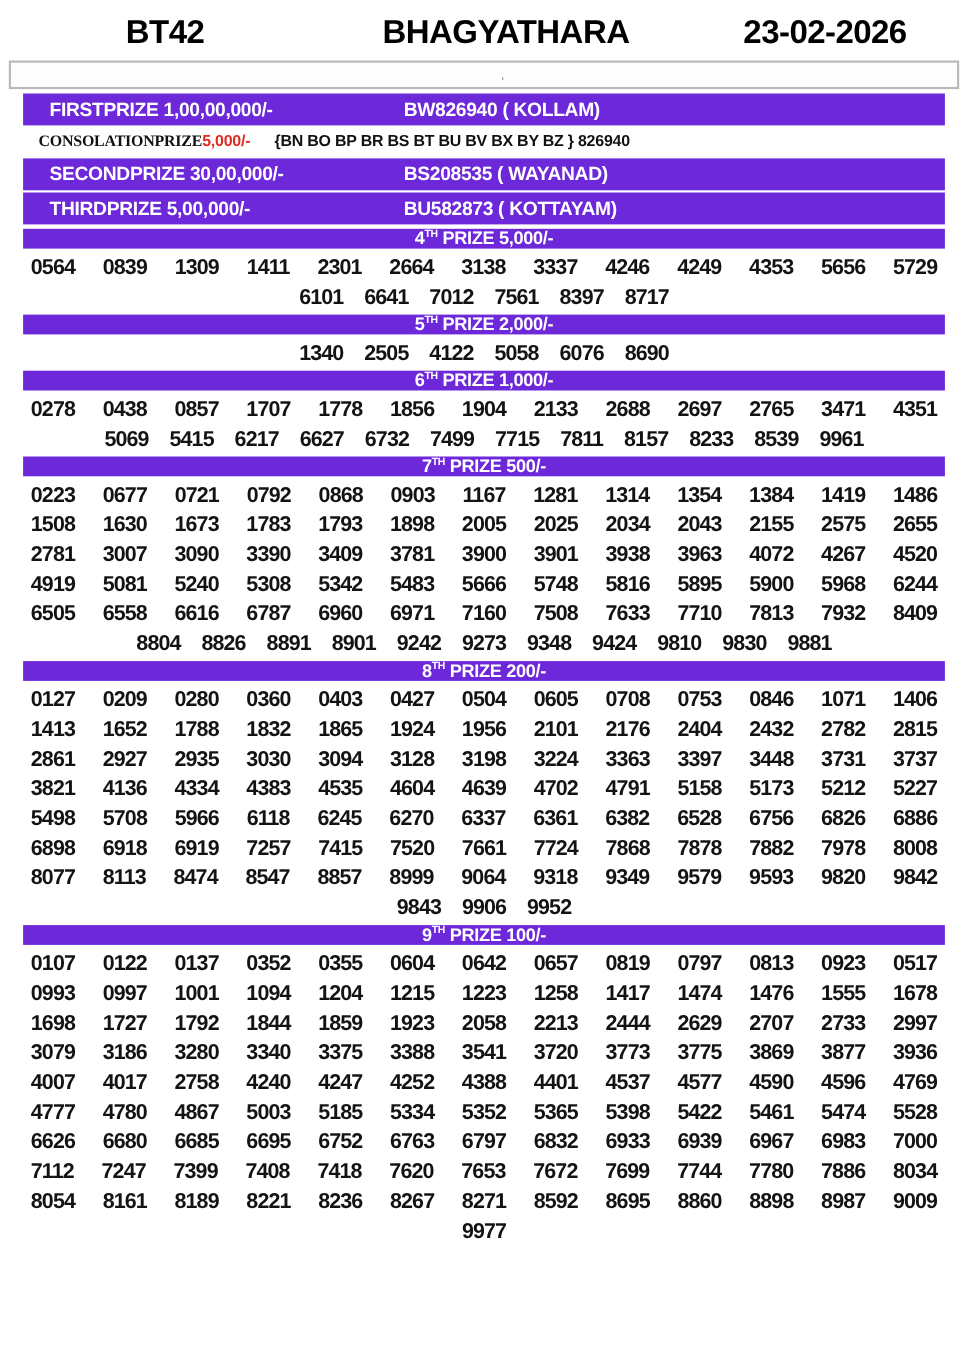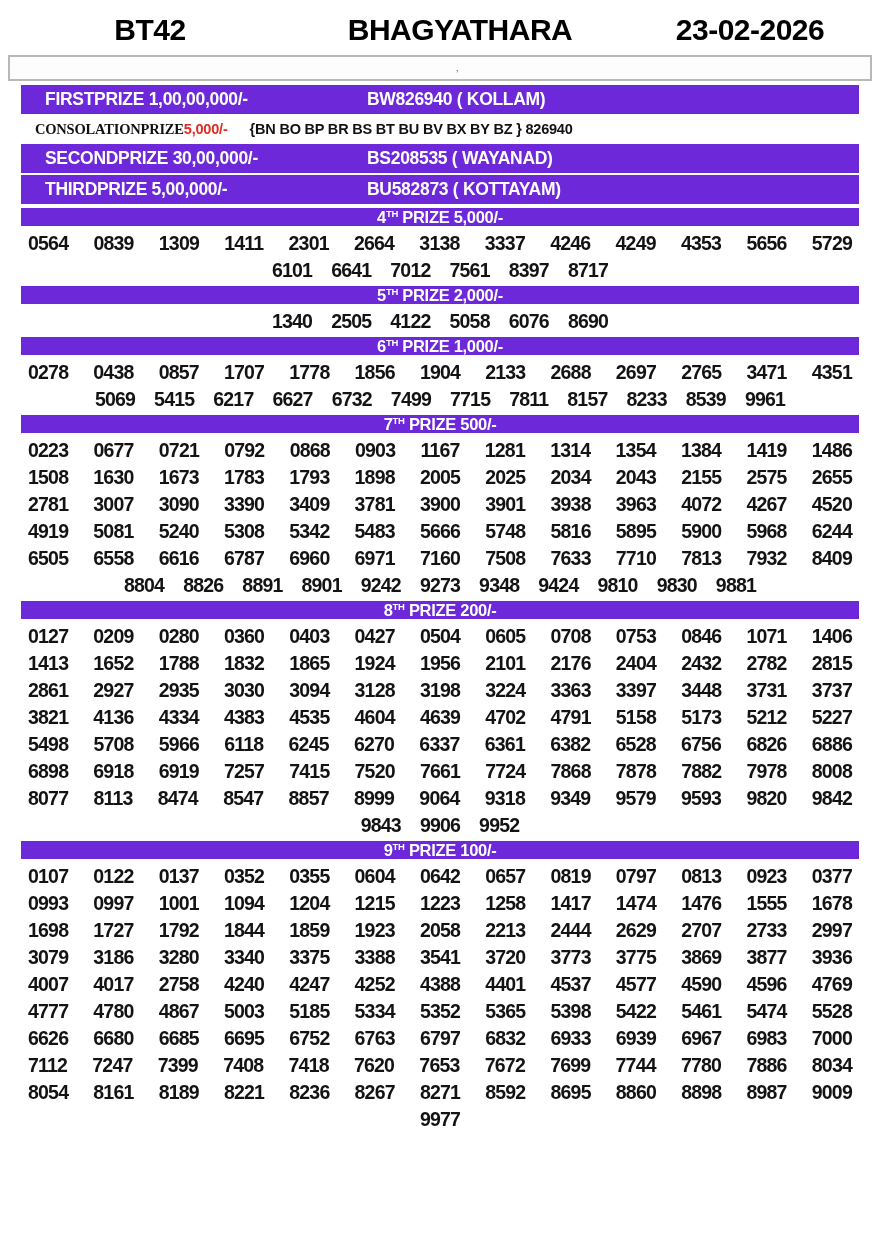--- a/index.html
+++ b/index.html
@@ -387,21 +387,21 @@
           <span class="num">0137</span>
           <span class="num">0352</span>
           <span class="num">0355</span>
           <span class="num">0604</span>
           <span class="num">0642</span>
           <span class="num">0657</span>
           <span class="num">0819</span>
           <span class="num">0797</span>
           <span class="num">0813</span>
           <span class="num">0923</span>
-          <span class="num">0377</span>
+          <span class="num">0517</span>
         </div>
         <div class="num-row full">
           <span class="num">0993</span>
           <span class="num">0997</span>
           <span class="num">1001</span>
           <span class="num">1094</span>
           <span class="num">1204</span>
           <span class="num">1215</span>
           <span class="num">1223</span>
           <span class="num">1258</span>

